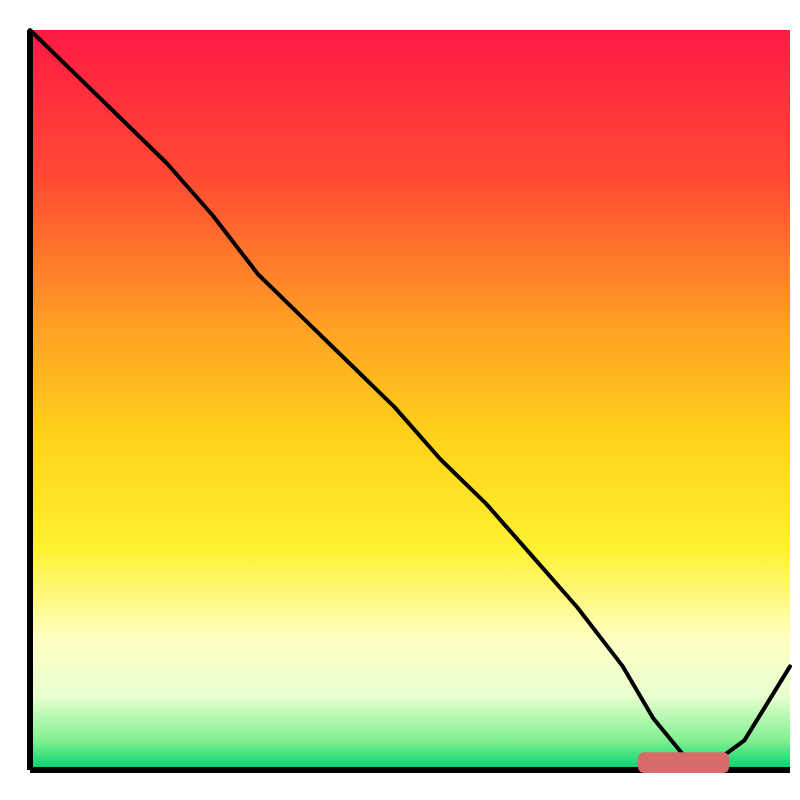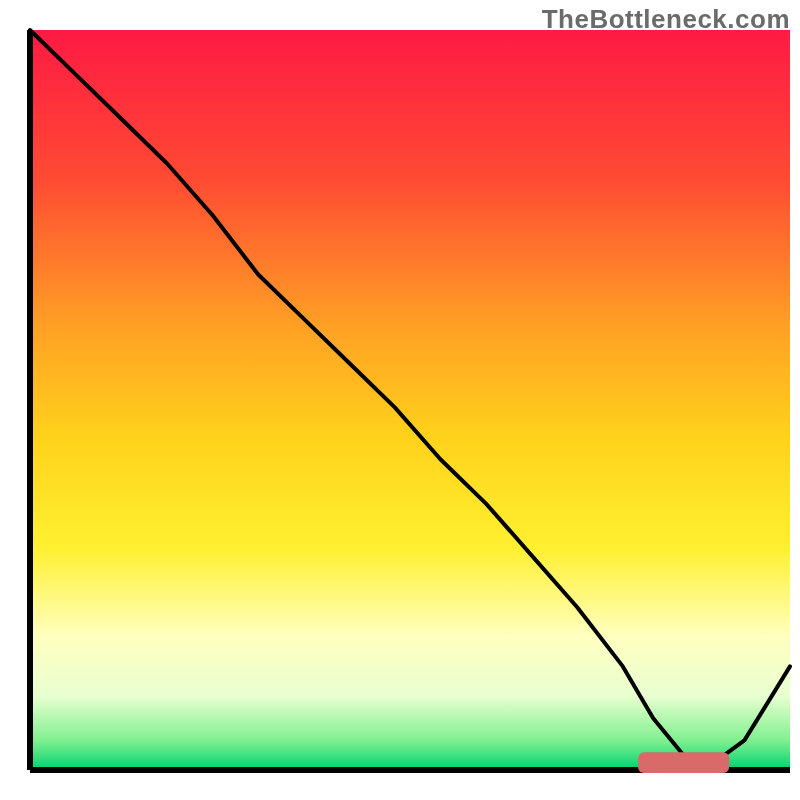--- a/index.html
+++ b/index.html
@@ -29,21 +29,20 @@
     position: absolute;
     left: 0;
     top: 0;
   }
 </style>
 </head>
 <body>
 
 <div class="frame">
 
-  <div class="watermark">TheBottleneck.com</div>
 
   <svg class="chart" width="800" height="800" viewBox="0 0 800 800">
     <defs>
       <linearGradient id="bg-grad" x1="0" y1="0" x2="0" y2="1">
 
       <stop offset="0%" stop-color="#ff1a44"></stop>
           <stop offset="20%" stop-color="#ff4a33"></stop>
           <stop offset="40%" stop-color="#ffa024"></stop>
           <stop offset="55.00000000000001%" stop-color="#ffd21a"></stop>
           <stop offset="70%" stop-color="#fff030"></stop>

